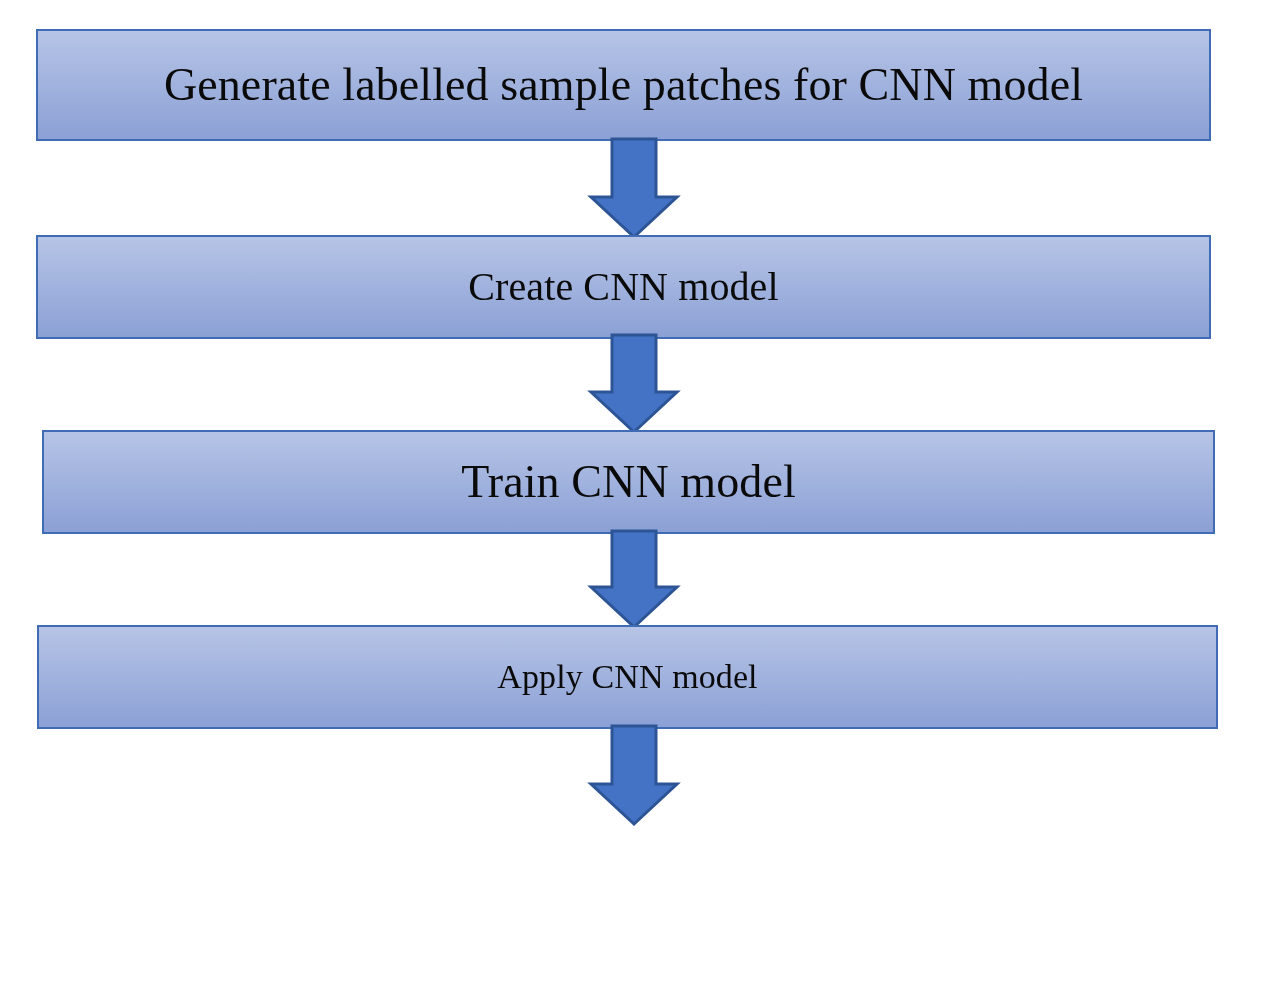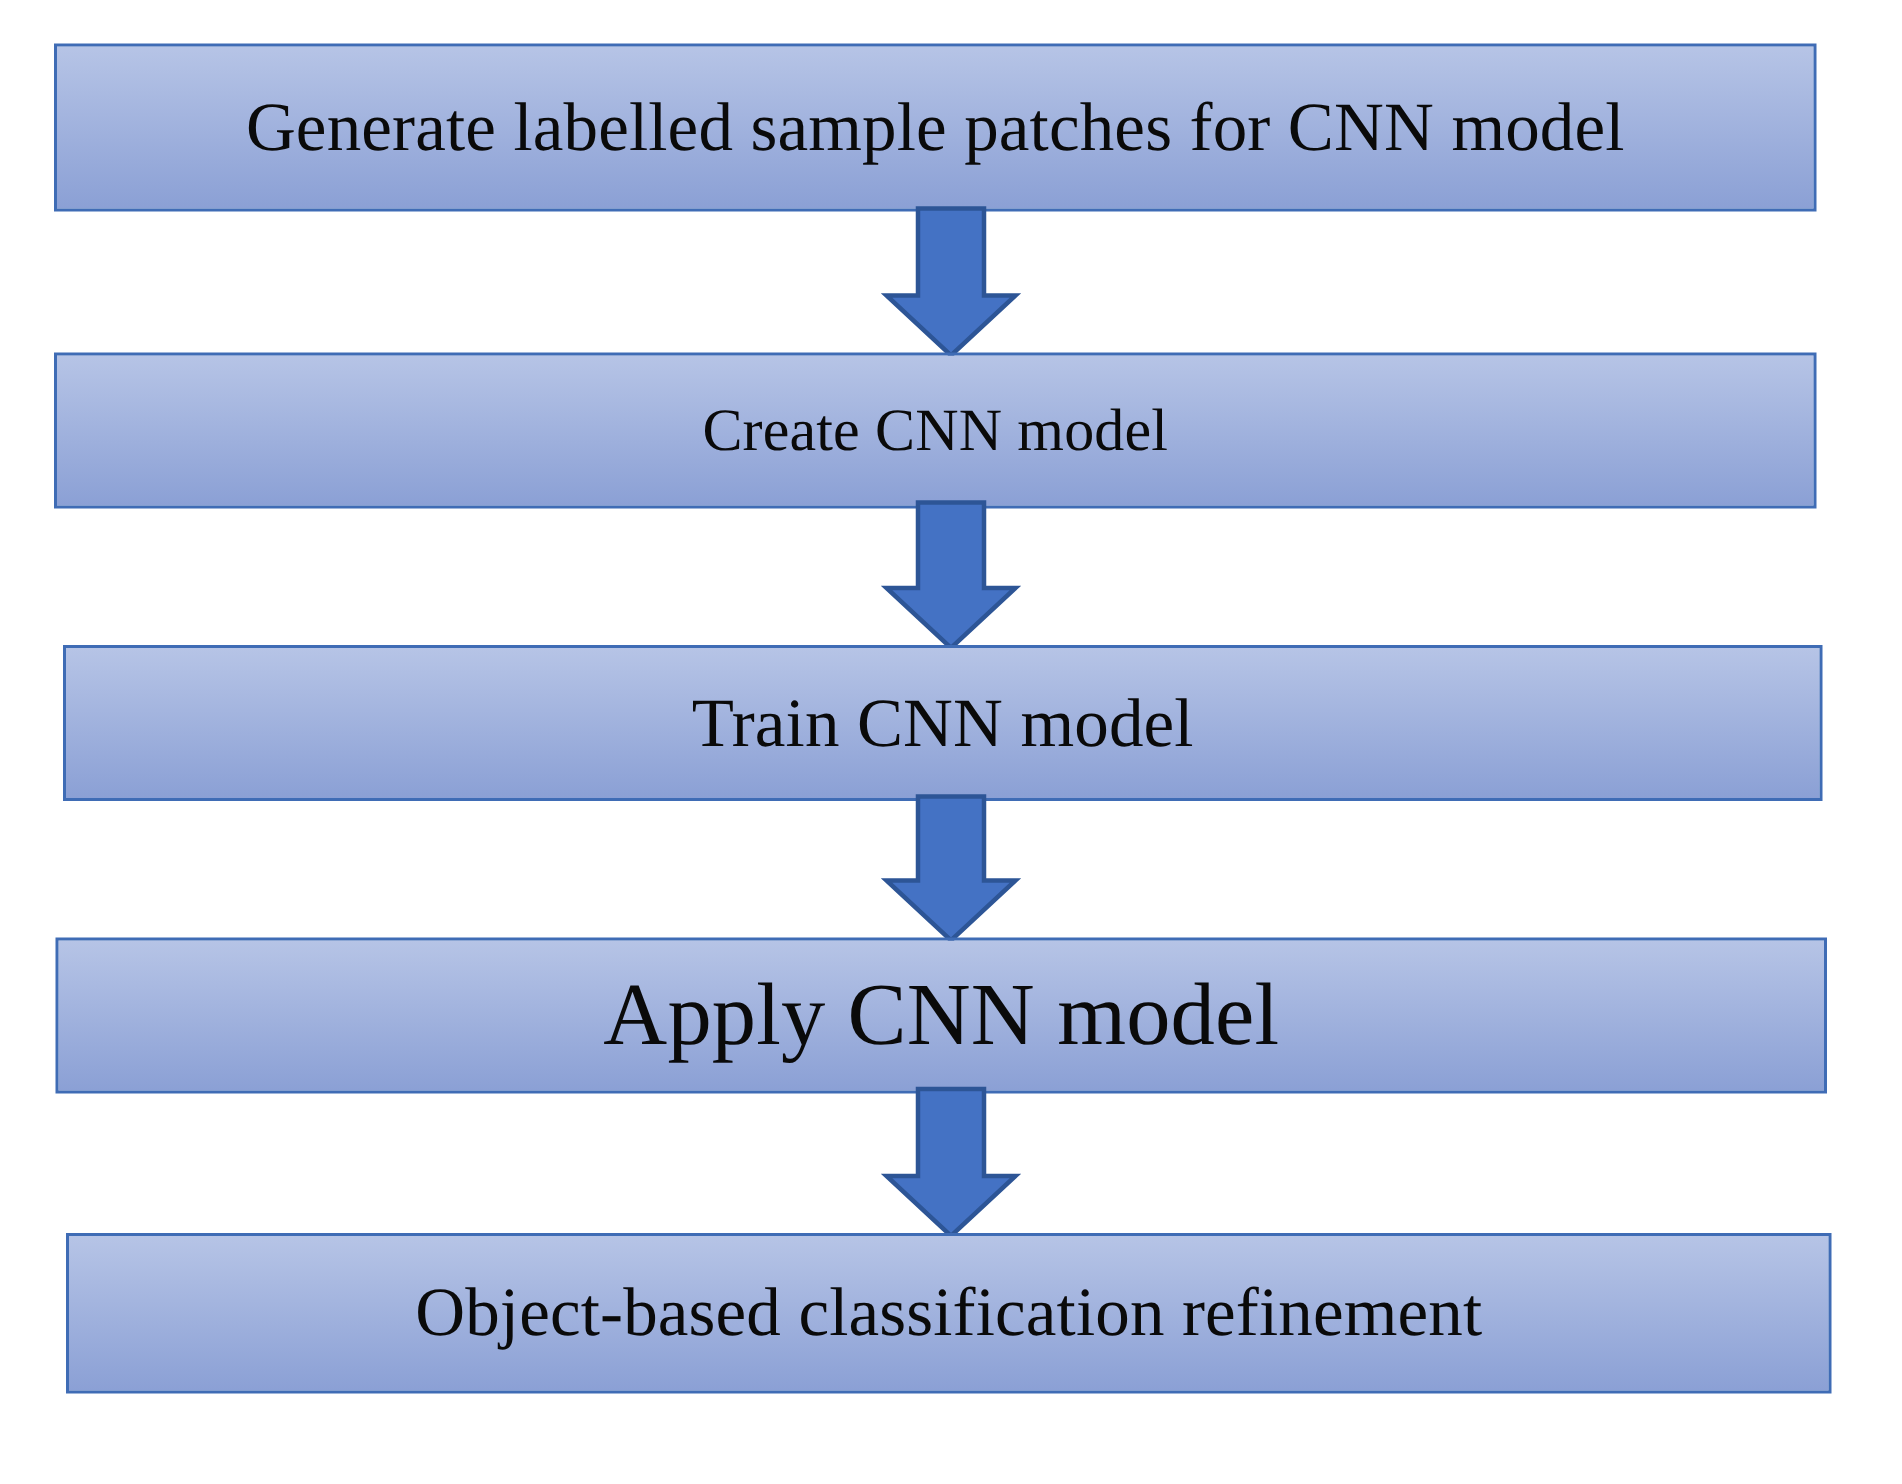--- a/index.html
+++ b/index.html
@@ -78,27 +78,24 @@
   <div class="node" style="left: 42px; top: 430px; width: 1173px; height: 104px; font-size: 46px; border-color: rgb(63, 108, 181); color: rgb(10, 10, 10); background-image: linear-gradient(rgb(182, 196, 230) 0%, rgb(139, 160, 213) 100%); align-items: center;">
     <span class="node-label">Train CNN model</span>
   </div>
 
   <div class="arrow" style="left: 591px; top: 531px; width: 86px; height: 96px;">
     <svg viewBox="0 0 86 96" preserveAspectRatio="none">
       <polygon points="21,0 65,0 65,56 86,56 43,96 0,56 21,56" fill="#4472c4" stroke="#2d5596" stroke-width="3" stroke-linejoin="miter"></polygon>
     </svg>
   </div>
 
-  <div class="node" style="left: 37px; top: 625px; width: 1181px; height: 104px; font-size: 59px; border-color: rgb(63, 108, 181); color: rgb(10, 10, 10); background-image: linear-gradient(rgb(182, 196, 230) 0%, rgb(139, 160, 213) 100%);">
+  <div class="node" style="left: 37px; top: 625px; width: 1181px; height: 104px; font-size: 34px; border-color: rgb(63, 108, 181); color: rgb(10, 10, 10); background-image: linear-gradient(rgb(182, 196, 230) 0%, rgb(139, 160, 213) 100%);">
     <span class="node-label">Apply CNN model</span>
   </div>
 
   <div class="arrow" style="left: 591px; top: 726px; width: 86px; height: 98px;">
     <svg viewBox="0 0 86 98" preserveAspectRatio="none">
       <polygon points="21,0 65,0 65,58 86,58 43,98 0,58 21,58" fill="#4472c4" stroke="#2d5596" stroke-width="3" stroke-linejoin="miter"></polygon>
     </svg>
   </div>
 
-  <div class="node" style="left: 44px; top: 822px; width: 1177px; height: 107px; font-size: 46px; border-color: rgb(63, 108, 181); color: rgb(10, 10, 10); background-image: linear-gradient(rgb(182, 196, 230) 0%, rgb(139, 160, 213) 100%);">
-    <span class="node-label">Object-based classification refinement</span>
-  </div>
 
 </div>
 
 </body></html>

